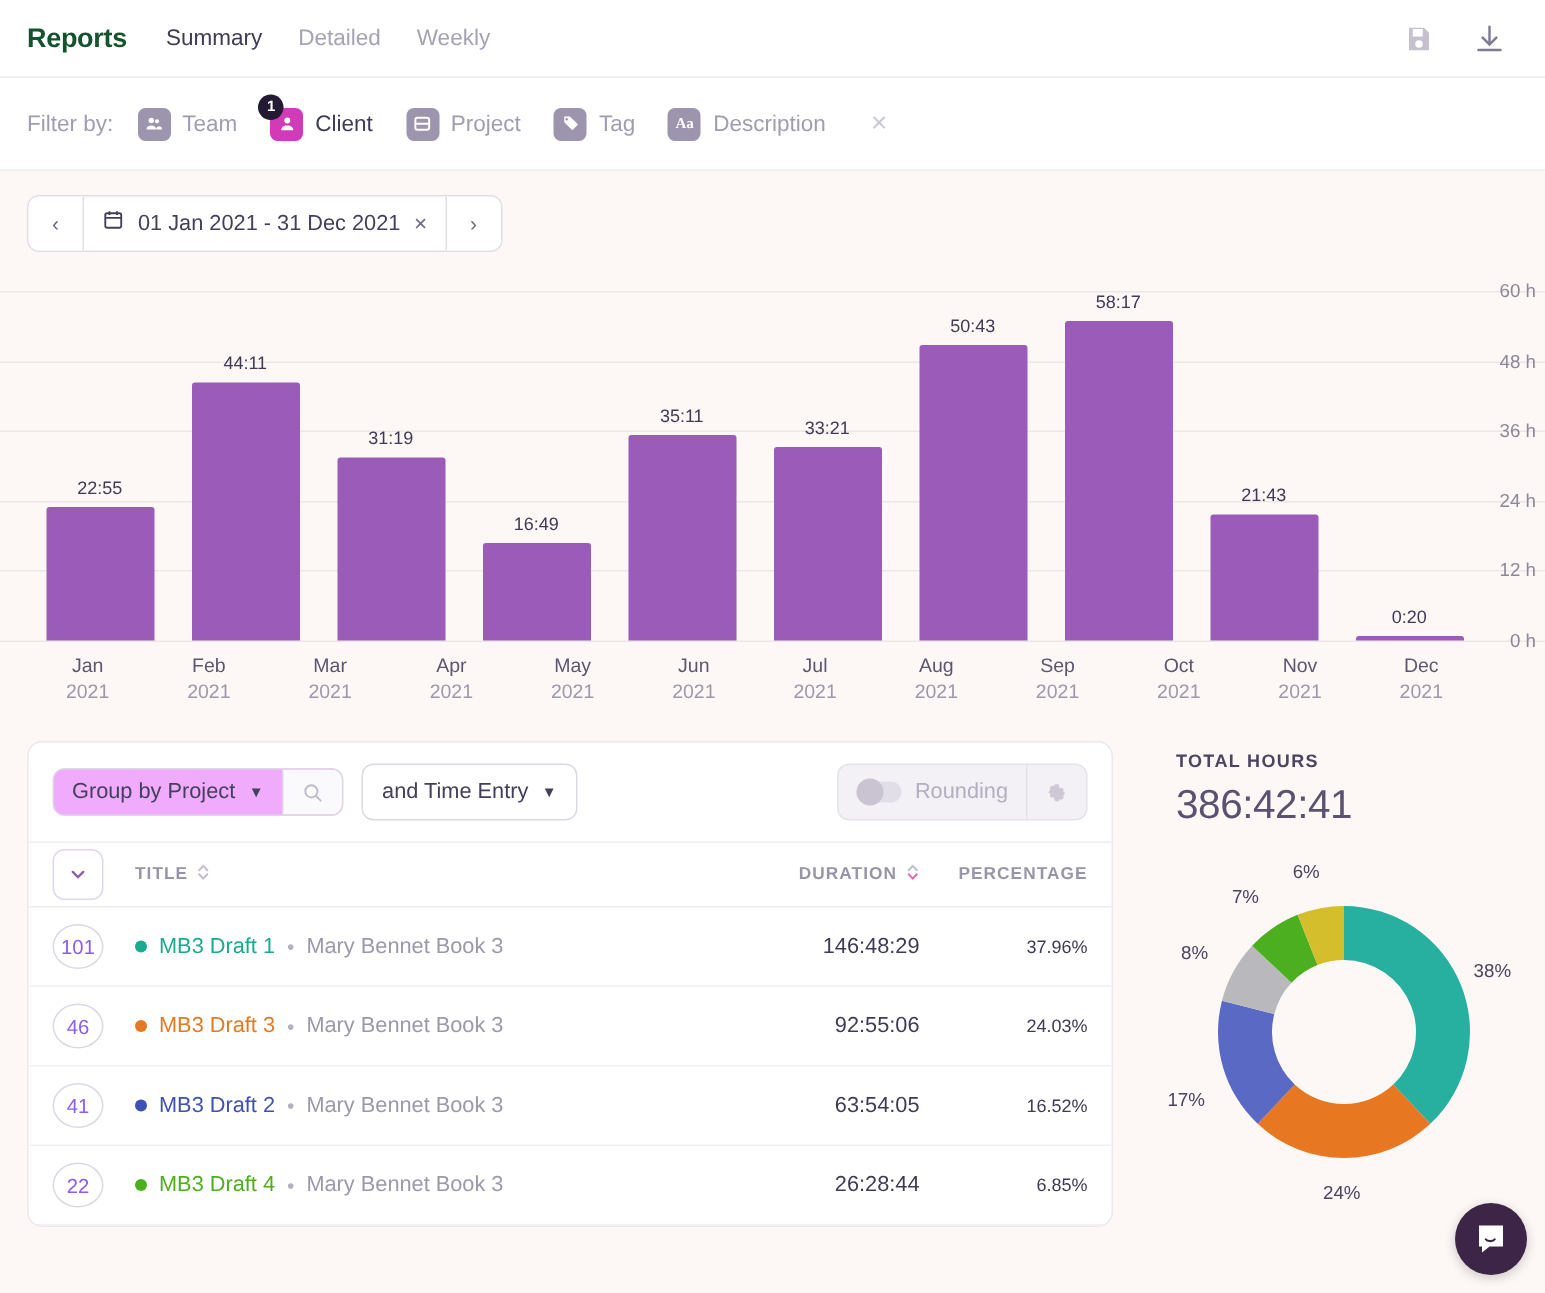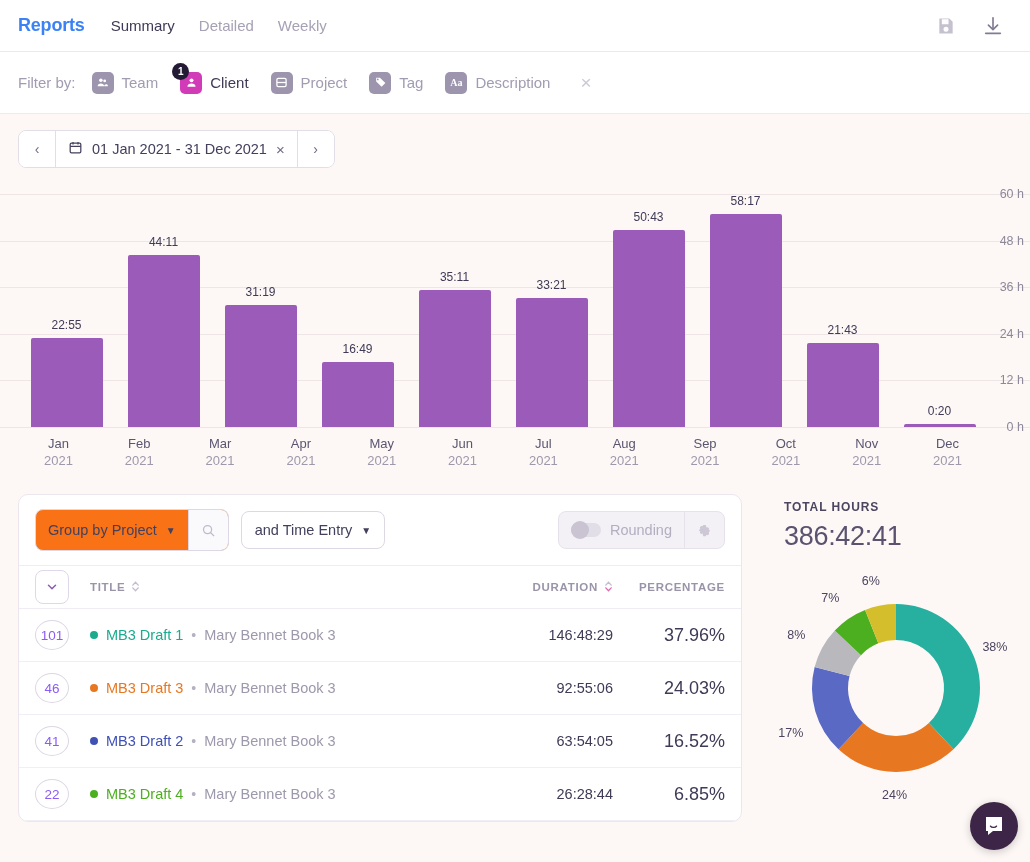--- a/index.html
+++ b/index.html
@@ -14,21 +14,21 @@
 
   
   .topbar {
     height: 52px; background: #ffffff;
     display: flex; align-items: center;
     padding: 0 18px;
     border-bottom: 1px solid #ece8ef;
     position: relative;
   }
   .page-title {
-    font-size: 18px; font-weight: bold; color: #3b82f6;
+    font-size: 18px; font-weight: bold; color: #14532d;
     margin-right: 26px; letter-spacing: -0.2px;
   }
   .tabs { display: flex; align-items: center; gap: 24px; }
   .tab { font-size: 15px; color: #a6a1b5; cursor: pointer; }
   .tab.active { color: #3f3a55; }
   .topbar-actions {
     margin-left: auto; display: flex; align-items: center; gap: 26px;
     padding-right: 8px;
   }
   .icon-btn { cursor: pointer; display: flex; align-items: center; opacity: .85; }
@@ -116,22 +116,22 @@
   .lower { display: flex; padding: 0 18px; gap: 14px; margin-top: 10px; }
   .table-card {
     flex: 0 0 724px; background: #fff; border: 1px solid #ece7ef;
     border-radius: 10px; overflow: hidden;
   }
   .tc-controls {
     display: flex; align-items: center; padding: 14px 16px; gap: 12px;
   }
   .select-group {
     display: inline-flex; align-items: stretch;
-    border: 1px solid #ddd8e4; border-radius: 8px; height: 42px;
-    overflow: hidden; background: #f97316; text-align: right;
+    border: 1px solid #ddd8e4; border-radius: 8px; height: 32px;
+    overflow: hidden; background: #f0abfc; text-align: right;
   }
   .select-main {
     display: flex; align-items: center; gap: 9px; padding: 0 12px;
     font-size: 14.5px; color: #43405c; cursor: pointer; white-space: nowrap;
   }
   .caret { font-size: 10px; color: #43405c; }
   .sg-search {
     width: 40px; display: flex; align-items: center; justify-content: center;
     border-left: 1px solid #ddd8e4; background: #faf9fb; cursor: pointer;
   }
@@ -188,21 +188,21 @@
     display: flex; align-items: center; justify-content: center;
     font-size: 13.5px; color: #8b5cf6; flex: none;
   }
   .tcell-title { margin-left: 21px; flex: 1 1 auto; display: flex;
                  align-items: center; gap: 8px; font-size: 14.5px; }
   .dot { width: 8px; height: 8px; border-radius: 50%; flex: none; }
   .proj-name { cursor: pointer; }
   .sep { color: #b6b1c2; font-size: 14px; }
   .client-name { color: #9d98ab; }
   .tcell-dur { width: 136px; text-align: right; font-size: 14.5px; color: #3f3a55; }
-  .tcell-pct { width: 112px; text-align: right; font-size: 18px; color: #3f3a55; }
+  .tcell-pct { width: 112px; text-align: right; font-size: 12px; color: #3f3a55; }
 
   
   .donut-card { flex: 1 1 auto; padding: 6px 0 0 28px; position: relative; }
   .total-label {
     font-size: 12px; font-weight: bold; letter-spacing: .9px; color: #4b4560;
   }
   .total-value {
     font-size: 27px; color: #5b5270; margin-top: 7px; letter-spacing: -.3px;
   }
   .donut-holder { position: relative; margin-top: 18px; width: 258px; height: 230px; }

